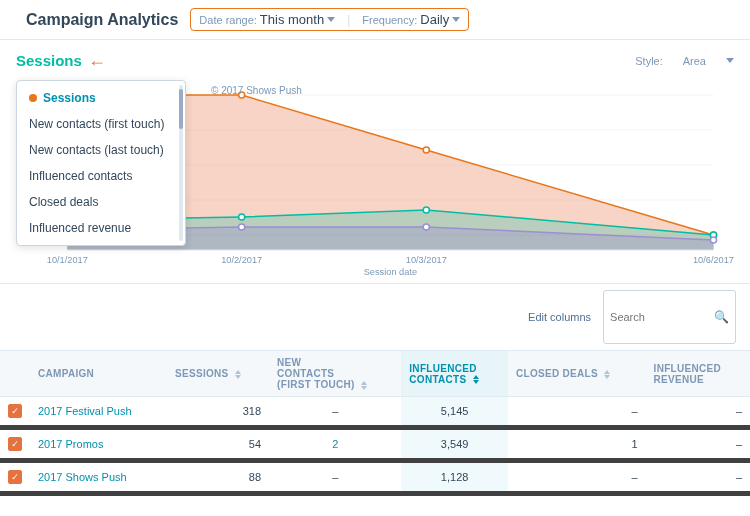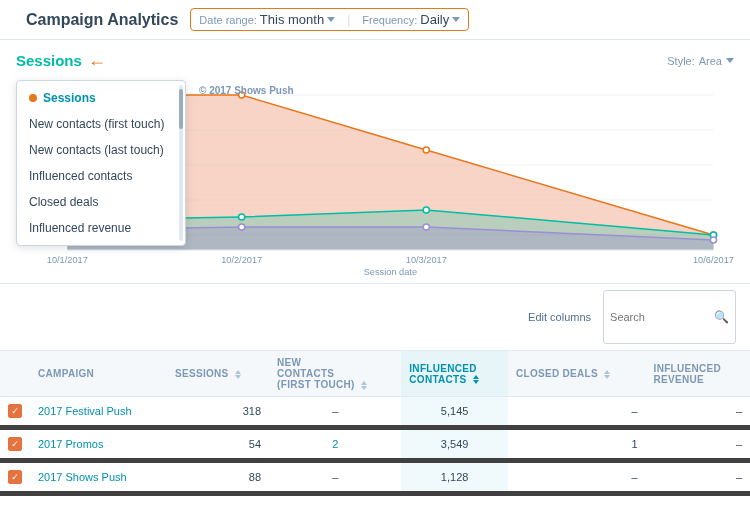--- a/index.html
+++ b/index.html
@@ -118,21 +118,21 @@
     .arrow-icon {
       color: #e8761a;
       font-size: 18px;
     }
 
     .style-selector {
       font-size: 11px;
       color: #7c98b6;
       display: flex;
       align-items: center;
-      gap: 4px;
+      gap: 20px;
       cursor: pointer;
     }
 
     
     .dropdown-menu {
       position: absolute;
       left: 16px;
       top: 40px;
       background: #fff;
       border: 1px solid #cbd6e2;
@@ -192,24 +192,23 @@
 
     .chart-svg {
       width: 100%;
       height: 100%;
     }
 
     
     .campaign-label {
       position: absolute;
       top: 10px;
-      left: 183px;
+      left: 195px;
       font-size: 10px;
       color: #7c98b6;
-      font-weight: bold;
     }
 
     
     .table-section {
       flex: 1;
       background: #fff;
       overflow: hidden;
       display: flex;
       flex-direction: column;
     }

